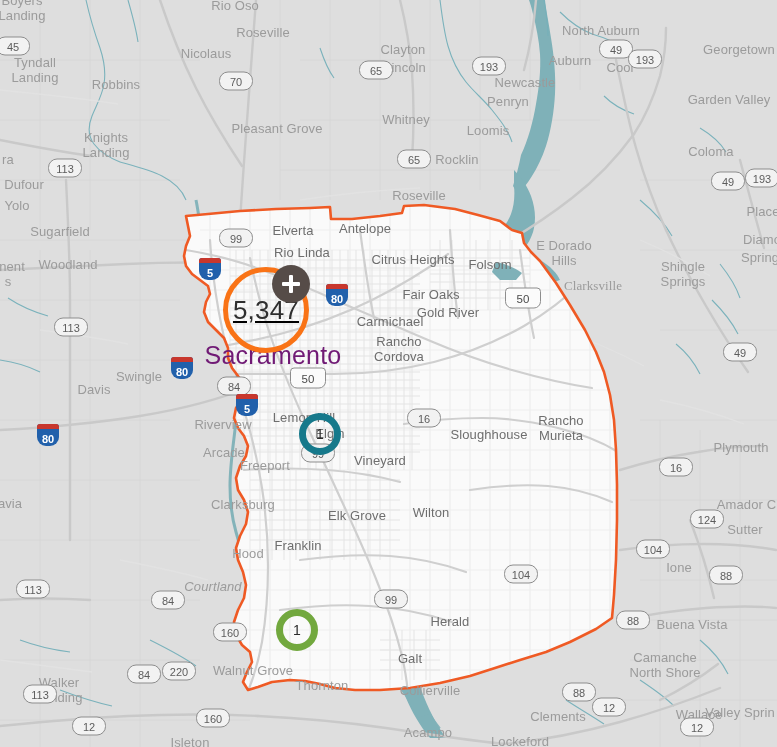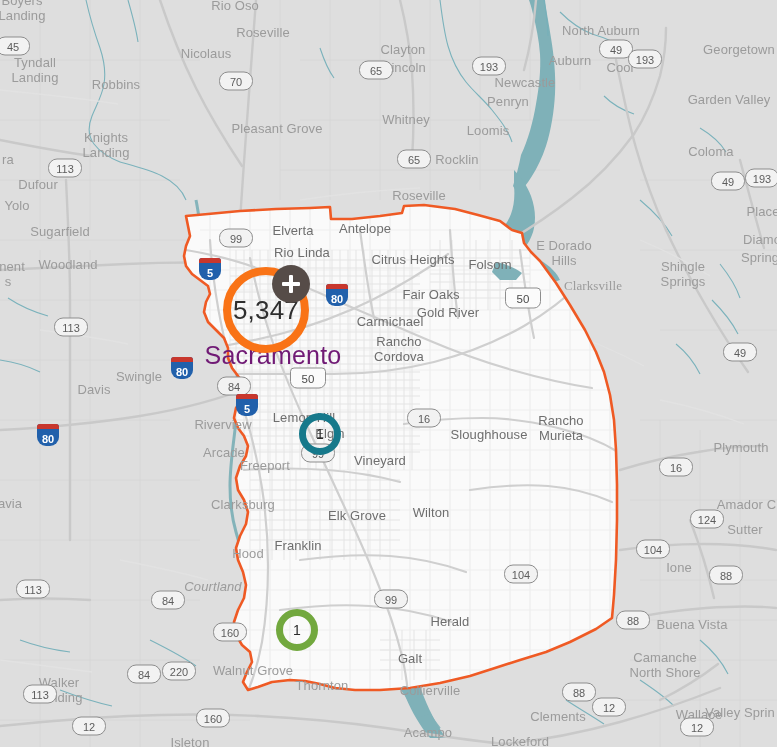--- a/index.html
+++ b/index.html
@@ -109,21 +109,21 @@
     align-items: center;
     justify-content: center;
     cursor: pointer;
   }
   .marker-label {
     color: #2b2b2b;
     font-size: 14px;
     letter-spacing: .2px;
     pointer-events: none;
   }
-  .marker.big { width: 86px; height: 86px; border: 8px solid #f97316; }
+  .marker.big { width: 86px; height: 86px; border: 5px solid #f97316; text-decoration: underline; }
   .marker.big .marker-label { font-size: 26px; color: #2f2f2f; }
   .marker.small-teal { width: 42px; height: 42px; border: 7px solid #16798b; }
   .marker.small-green { width: 42px; height: 42px; border: 7px solid #72a83e; }
   .plus-badge {
     position: absolute;
     width: 38px;
     height: 38px;
     border-radius: 50%;
     background: #564c48;
     display: flex;
@@ -406,21 +406,21 @@
       <div class="lbl " style="left: 116px; top: 85px;">Robbins</div>
       <div class="lbl " style="left: 525px; top: 83px;">Newcastle</div>
       <div class="lbl " style="left: 508px; top: 102px;">Penryn</div>
       <div class="lbl " style="left: 729px; top: 100px;">Garden Valley</div>
       <div class="lbl " style="left: 406px; top: 120px;">Whitney</div>
       <div class="lbl " style="left: 277px; top: 129px;">Pleasant Grove</div>
       <div class="lbl " style="left: 488px; top: 131px;">Loomis</div>
       <div class="lbl two" style="left: 106px; top: 145px;">Knights<br>Landing</div>
       <div class="lbl " style="left: 711px; top: 152px;">Coloma</div>
       <div class="lbl " style="left: 457px; top: 160px;">Rocklin</div>
-      <div class="lbl " style="left: 38px; top: 185px;">Dufour</div>
+      <div class="lbl " style="left: 24px; top: 185px;">Dufour</div>
       <div class="lbl " style="left: 419px; top: 196px;">Roseville</div>
       <div class="lbl " style="left: 17px; top: 206px;">Yolo</div>
       <div class="lbl inside" style="left: 293px; top: 231px;">Elverta</div>
       <div class="lbl inside" style="left: 365px; top: 229px;">Antelope</div>
       <div class="lbl " style="left: 60px; top: 232px;">Sugarfield</div>
       <div class="lbl two" style="left: 564px; top: 253px;">E&nbsp;Dorado<br>Hills</div>
       <div class="lbl two" style="left: 683px; top: 274px;">Shingle<br>Springs</div>
       <div class="lbl inside" style="left: 302px; top: 253px;">Rio Linda</div>
       <div class="lbl inside" style="left: 413px; top: 260px;">Citrus Heights</div>
       <div class="lbl inside" style="left: 490px; top: 265px;">Folsom</div>

